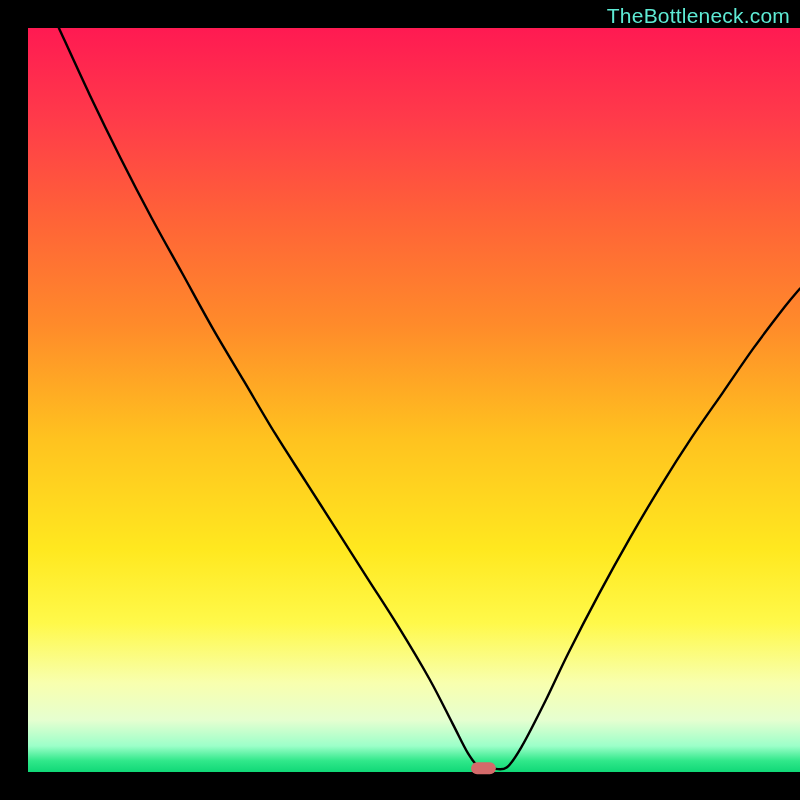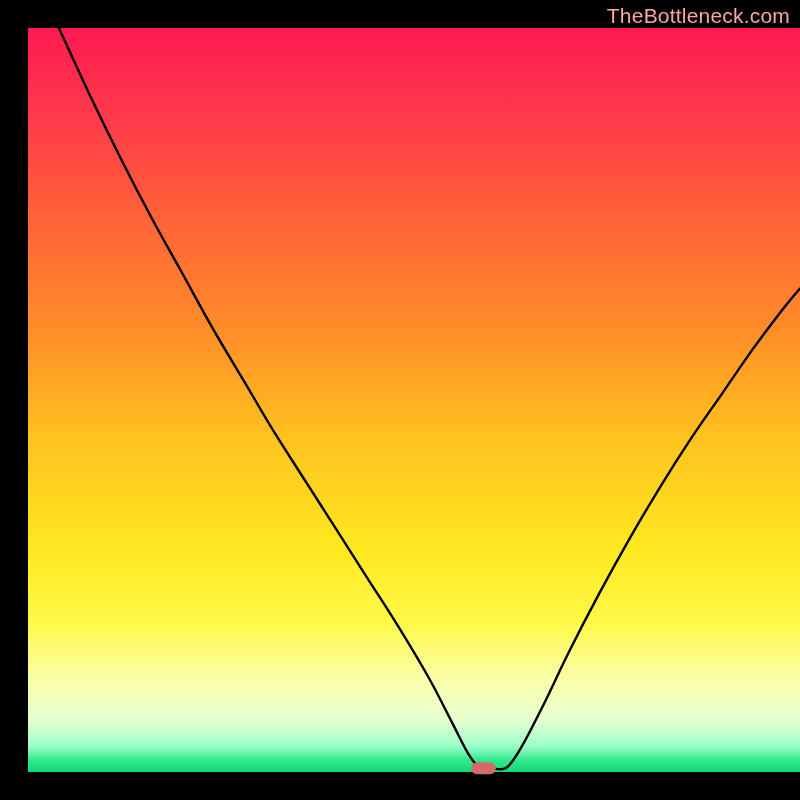--- a/index.html
+++ b/index.html
@@ -14,21 +14,21 @@
   .frame {
     position: relative;
     width: 800px;
     height: 800px;
     background: #000;
   }
   .watermark {
     position: absolute;
     top: 4px;
     right: 10px;
-    color: #fca5a5;
+    color: #5eead4;
     font-size: 21px;
     font-weight: 500;
     letter-spacing: 0.2px;
     z-index: 5;
     user-select: none;
   }
   svg {
     display: block;
   }
 </style>

